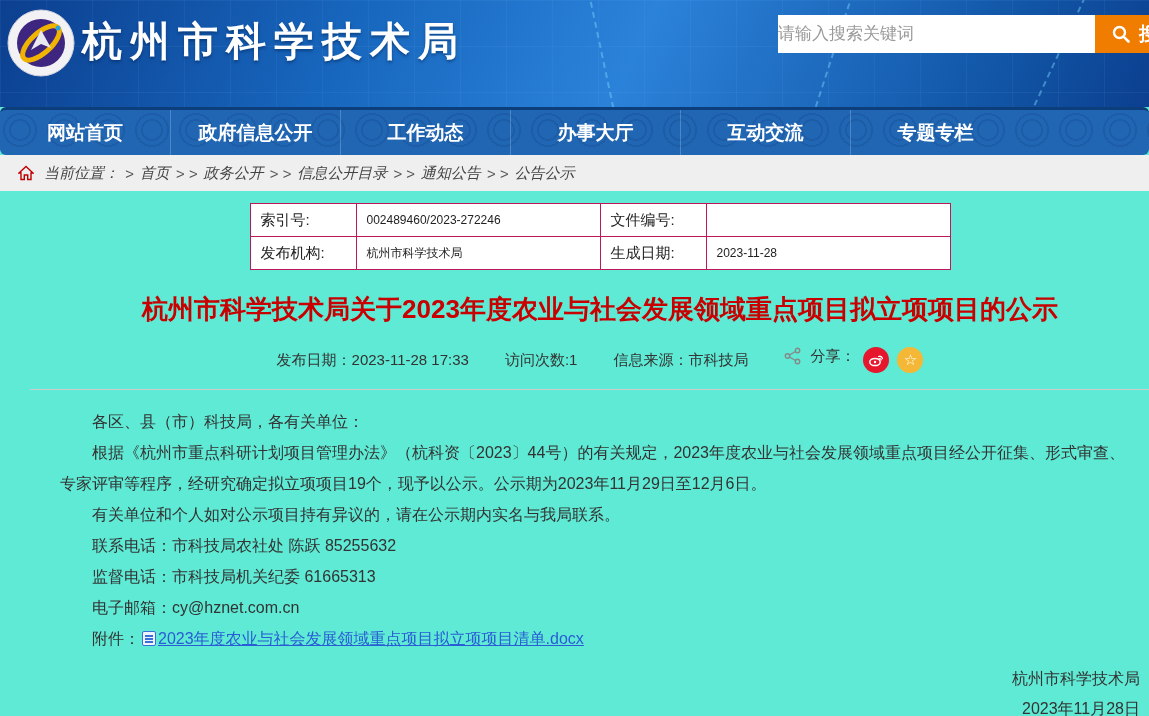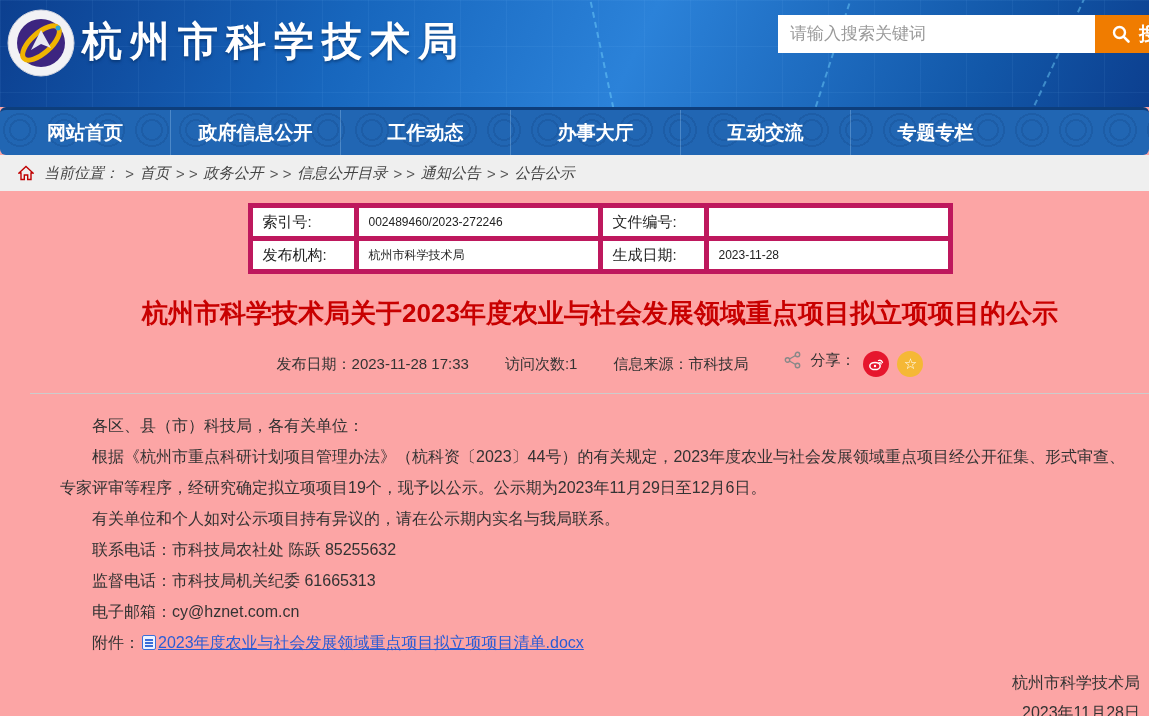--- a/index.html
+++ b/index.html
@@ -1,34 +1,34 @@
 <!DOCTYPE html>
 <html lang="zh"><head>
 <meta charset="utf-8">
 <style>
   * { margin:0; padding:0; box-sizing:border-box; }
   html,body { background:#fff; }
   body { font-family:"Liberation Sans","DejaVu Sans",sans-serif; color:#333; }
-  .page { position:relative; width:1149px; height:716px; overflow:hidden; background:#fca5a5; }
+  .page { position:relative; width:1149px; height:716px; overflow:hidden; background:#5eead4; }
 
   
   .site-header { position:relative; height:107px; overflow:hidden;
     background:linear-gradient(115deg,#0c3f8f 0%,#1766bd 30%,#2b82d9 55%,#1257a8 85%,#0c3f8f 100%); }
   .hdr-deco1,.hdr-deco2,.hdr-deco3 { position:absolute; border-left:2px dashed rgba(120,215,255,.45); height:160px; }
   .hdr-deco1 { left:830px; top:-20px; transform:rotate(18deg); }
   .hdr-deco2 { left:600px; top:-30px; transform:rotate(-12deg); }
   .hdr-deco3 { left:1050px; top:-10px; transform:rotate(25deg); }
   .hdr-grid { position:absolute; inset:0;
     background-image:linear-gradient(rgba(140,200,255,.07) 1px,transparent 1px),linear-gradient(90deg,rgba(140,200,255,.07) 1px,transparent 1px);
     background-size:46px 46px; }
   .logo-wrap { position:absolute; left:6px; top:8px; width:70px; height:70px; cursor:pointer; }
   .site-title { position:absolute; left:82px; top:14px; font-size:40px; font-weight:bold; color:#fff;
     letter-spacing:8px; text-shadow:0 2px 3px rgba(0,40,90,.55); white-space:nowrap; }
   .search-box { position:absolute; left:778px; top:15px; height:38px; display:flex; }
-  .search-input { width:317px; height:38px; border:none; outline:none; padding:0 12px;
+  .search-input { width:317px; height:38px; border:none; outline:none; padding:0 0;
     font-size:17px; color:#333; background:#fff; font-family:inherit; }
   .search-input::placeholder { color:#9a9a9a; }
   .search-btn { width:120px; height:38px; border:none; background:#f07c00; color:#fff;
     font-size:19px; font-weight:bold; display:flex; align-items:center; justify-content:flex-start;
     padding-left:16px; gap:8px; cursor:pointer; font-family:inherit; }
 
   
   .main-nav { position:relative; height:48px; background:#2166b3; border-top:3px solid #0d3e7c;
     display:flex; overflow:hidden;border-radius:6px; }
   .main-nav::before { content:""; position:absolute; inset:0;
@@ -41,21 +41,21 @@
   
   .breadcrumb { height:36px; background:#efefef; display:flex; align-items:center; padding-left:18px;
     font-size:15px; color:#444;font-style:italic; }
   .crumb-home { width:16px; height:16px; margin-right:10px; cursor:pointer; flex:0 0 auto; }
   .breadcrumb .sep { margin:0 6px; color:#555; }
   .crumb-link { color:#444; cursor:pointer; }
 
   
   .content { width:1200px; padding-top:12px; }
   .doc-table { width:700px; margin:0 auto; border-collapse:collapse; table-layout:fixed; }
-  .doc-table td { border:5px solid #be185d; height:33px; padding:2px 10px; font-size:15px; color:#222;
+  .doc-table td { border:1px solid #be185d; height:33px; padding:2px 10px; font-size:15px; color:#222;
     background:#fff; overflow:hidden; white-space:nowrap; }
   .doc-table td.lbl { width:106px; }
   .doc-table td.val { width:244px; font-family:Liberation Sans, sans-serif; font-size:12px; }
 
   .article-title { margin-top:22px; text-align:center; color:#c80000; font-size:26px; font-weight:bold;
     padding:0 60px; }
   .meta-line { margin-top:20px; display:flex; align-items:center; justify-content:center; gap:36px;
     font-size:15px; color:#333; }
   .meta-share { display:flex; align-items:flex-start; gap:8px; }
   .share-ico { width:18px; height:18px; cursor:pointer; }

